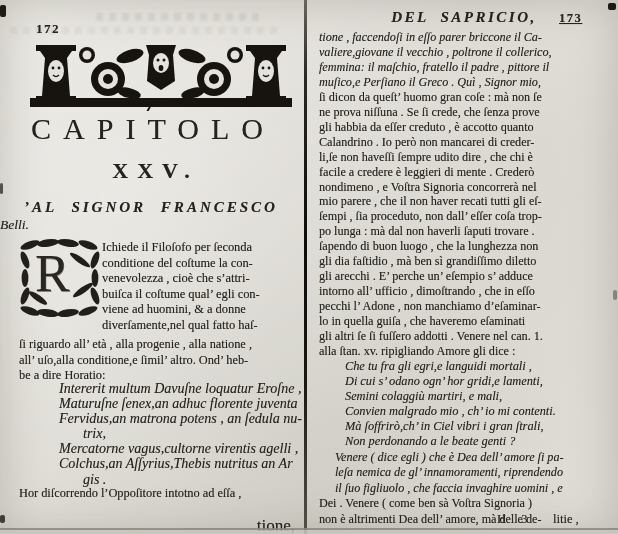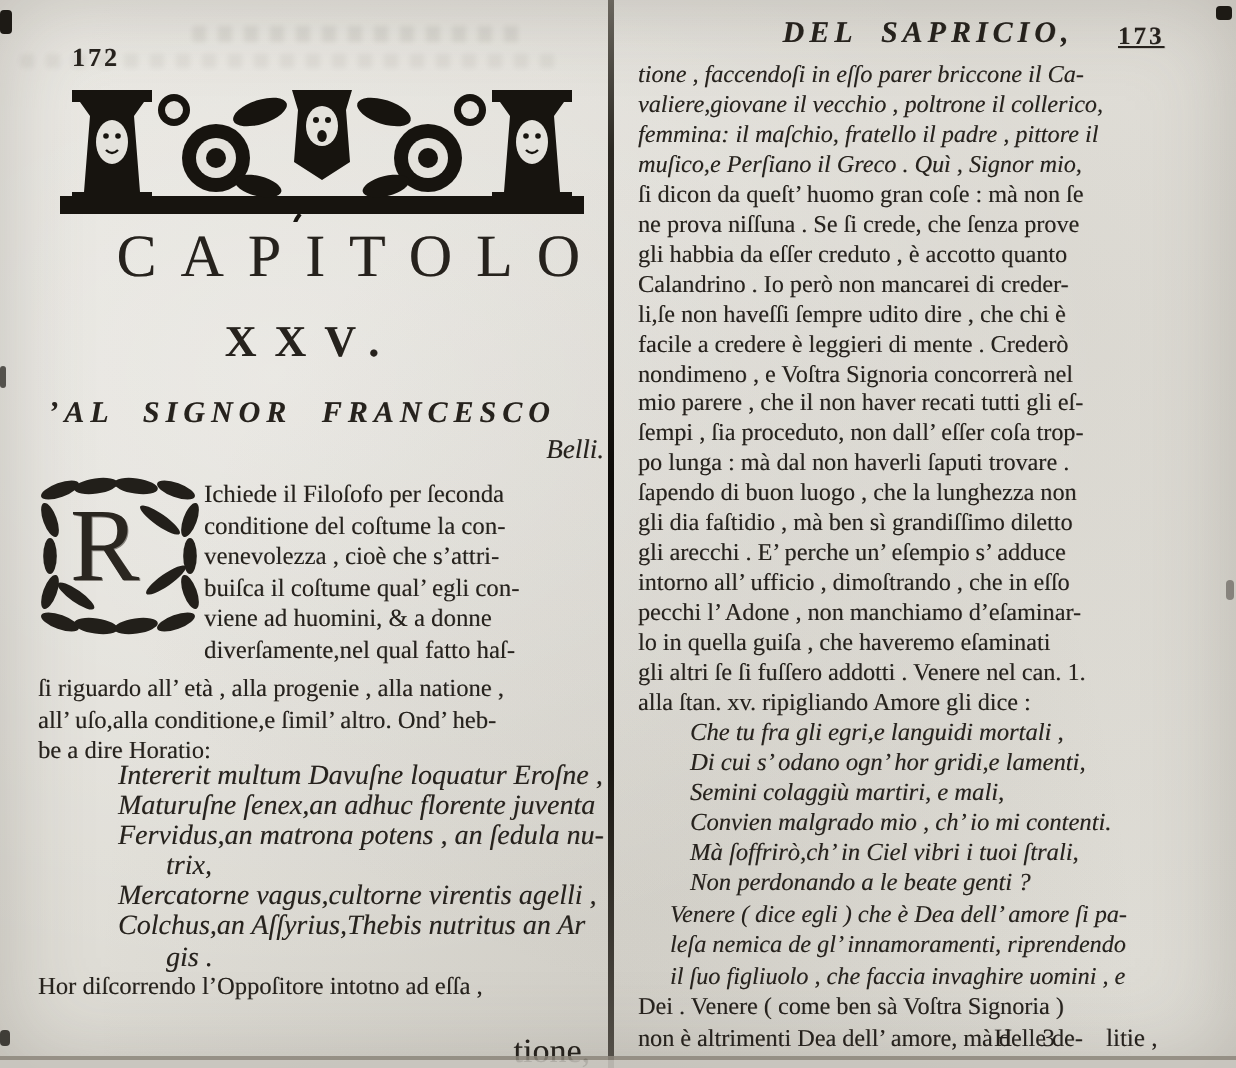--- a/index.html
+++ b/index.html
@@ -23,27 +23,27 @@
     background:linear-gradient(180deg,#6a665e 0%,#2c2923 14%,#0e0c09 45%,#1b1813 72%,#55514a 100%);
     filter:blur(.3px);}
 
   
   .pagenum{position:absolute;left:36px;top:21px;font-size:13px;letter-spacing:1.5px;font-weight:bold;}
   .ghost{position:absolute;background:repeating-linear-gradient(90deg,rgba(62,56,46,.55) 0 7px,transparent 7px 13px);
     opacity:.14;filter:blur(1.3px);border-radius:2px;}
   .g1{left:96px;top:13px;width:168px;height:8px;}
   .g2{left:10px;top:27px;width:272px;height:7px;opacity:.10;}
   .ornament{position:absolute;left:30px;top:41px;width:262px;height:70px;}
-  .capitolo{position:absolute;left:0;top:112px;width:302px;text-align:right;
+  .capitolo{position:absolute;left:0;top:112px;width:302px;text-align:center;
     font-size:30px;letter-spacing:12px;padding-left:4px;font-weight:500;}
   .chapnum{position:absolute;left:0;top:158px;width:302px;text-align:center;
     font-size:22px;letter-spacing:9px;padding-left:9px;font-weight:600;}
   .dedication{position:absolute;left:0;top:199px;width:302px;text-align:center;
     font-style:italic;font-weight:bold;font-size:15px;letter-spacing:3px;word-spacing:8px;}
-  .dedname{position:absolute;left:0;top:217px;width:302px;text-align:right;
+  .dedname{position:absolute;left:0;top:217px;width:302px;text-align:left;
     font-style:italic;font-size:13.5px;}
   .dropcap-wrap{position:absolute;left:20px;top:238px;width:80px;height:80px;}
   .dropcap-leaves{position:absolute;left:0;top:0;width:80px;height:80px;}
   .dropcap-letter{position:absolute;left:15px;top:6px;font-size:52px;line-height:60px;
     color:#2a2620;text-shadow:.5px .5px 0 rgba(40,34,28,.5);}
   .tl{white-space:nowrap;}
   .intro-lines{position:absolute;left:102px;top:240px;width:202px;font-size:12.4px;line-height:15.6px;}
   .full-lines{position:absolute;left:19px;top:337px;width:284px;font-size:12.3px;line-height:15.7px;}
   .lverse{position:absolute;left:36px;top:381px;width:262px;font-size:14px;line-height:15.1px;font-style:italic;margin-left:23px;}
   .lverse .tl:nth-child(4),.lverse .tl:nth-child(7){padding-left:24px;}
@@ -213,21 +213,21 @@
         <div class="tl">pecchi l’ Adone , non manchiamo d’eſaminar-</div>
         <div class="tl">lo in quella guiſa , che haveremo eſaminati</div>
         <div class="tl">gli altri ſe ſi fuſſero addotti . Venere nel can. 1.</div>
         <div class="tl">alla ſtan. xv. ripigliando Amore gli dice :</div>
       </div>
     <div class="rverse ink">
         <div class="tl">Che tu fra gli egri,e languidi mortali ,</div>
         <div class="tl">Di cui s’ odano ogn’ hor gridi,e lamenti,</div>
         <div class="tl">Semini colaggiù martiri, e mali,</div>
         <div class="tl">Convien malgrado mio , ch’ io mi contenti.</div>
-        <div class="tl">Mà ſoffrirò,ch’ in Ciel vibri i tuoi ſtrali,</div>
+        <div class="tl">Mà ſoffrirò,ch’ in Ciel vibri i gran ſtrali,</div>
         <div class="tl">Non perdonando a le beate genti ?</div>
       </div>
     <div class="rclosing ink">
         <div class="tl">Venere ( dice egli ) che è Dea dell’ amore ſi pa-</div>
         <div class="tl">leſa nemica de gl’ innamoramenti, riprendendo</div>
         <div class="tl">il ſuo figliuolo , che faccia invaghire uomini , e</div>
         <div class="tl">Dei . Venere ( come ben sà Voſtra Signoria )</div>
         <div class="tl">non è altrimenti Dea dell’ amore, mà delle de-</div>
       </div>
     <div class="rsig">

